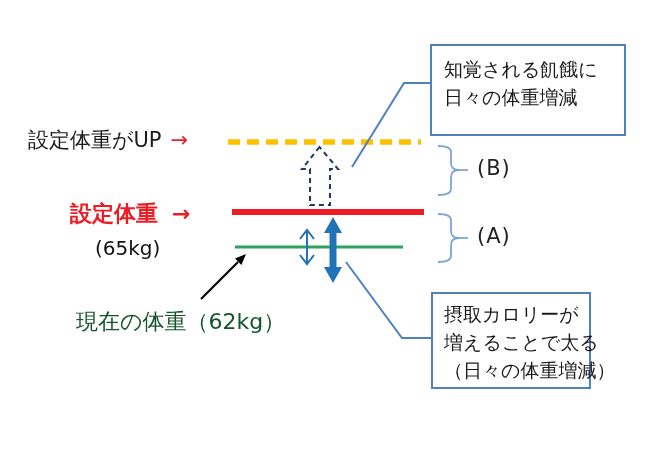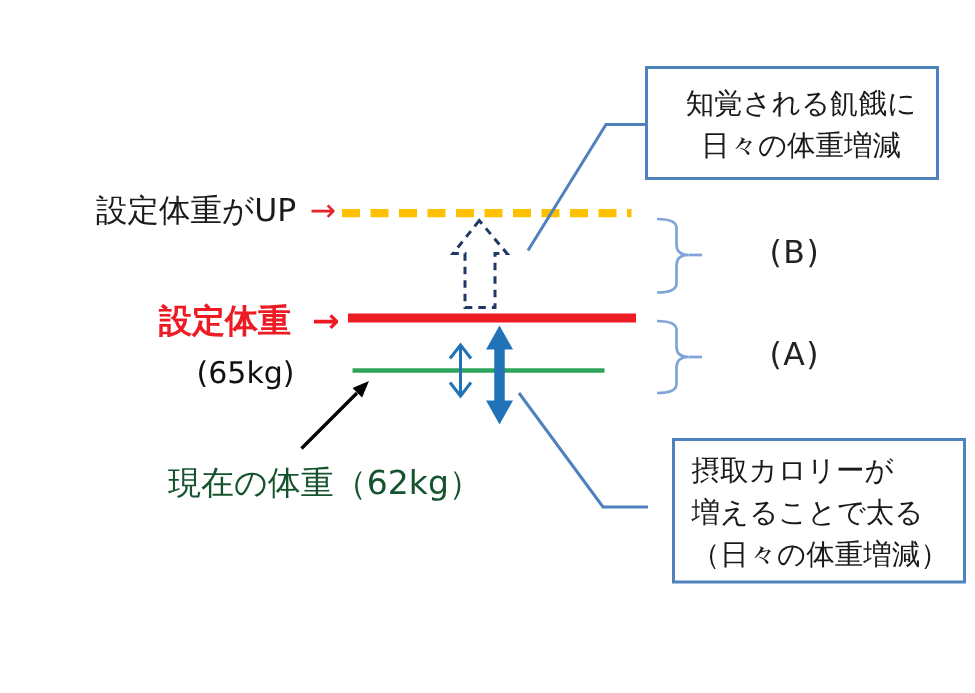--- a/index.html
+++ b/index.html
@@ -1,36 +1,36 @@
 <!DOCTYPE html>
 <html><head>
 <meta charset="utf-8">
 <style>
   html,body{margin:0;padding:0;background:#ffffff;}
   .canvas{
     position:relative;width:650px;height:462px;background:#ffffff;overflow:hidden;
     font-family:"DejaVu Sans","Liberation Sans",sans-serif;
   }
   .shapes{position:absolute;left:0;top:0;}
-  .lbl{position:absolute;white-space:nowrap;color:#1a1a1a;margin-left:36px;}
+  .lbl{position:absolute;white-space:nowrap;color:#1a1a1a;}
   .up-label{left:28px;top:126px;font-size:21px;}
   .up-label .arrow{color:#e8242b;margin-left:9px;}
   .set-label{left:70px;top:199px;font-size:22px;font-weight:bold;color:#ed1c24;}
   .set-label .arrow{margin-left:14px;}
   .kg65{left:95px;top:236px;font-size:20px;color:#111;text-align:right;}
   .current{left:76px;top:307px;font-size:22px;color:#14532d;}
   .region-label{font-size:21px;color:#222;letter-spacing:1px;}
   .b-label{left:477px;top:156px;}
   .a-label{left:477px;top:224px;}
   .callout{
     position:absolute;box-sizing:border-box;background:#ffffff;
     border:2px solid #4f81bd;font-size:19px;line-height:28px;color:#1a1a1a;
   }
-  .callout-top{left:430px;top:44px;width:196px;height:76px;padding:9px 0 0 12px;text-align:center;}
-  .callout-bottom{left:448px;top:292px;width:196px;height:97px;padding:6px 0 4px 11px;}
+  .callout-top{left:430px;top:44px;width:196px;height:92px;padding:9px 0 0 12px;}
+  .callout-bottom{left:431px;top:292px;width:160px;height:97px;padding:6px 0 4px 11px;}
   .callout div{white-space:nowrap;}
 </style>
 </head>
 <body>
 
 <div class="canvas">
 
   <svg class="shapes" width="650" height="462" viewBox="0 0 650 462">
 
     <line x1="228" y1="142" x2="421" y2="142" stroke="#ffc000" stroke-width="5.5" stroke-dasharray="12 7"></line>

